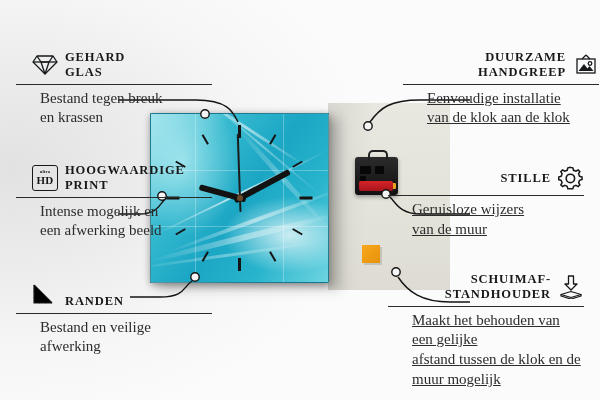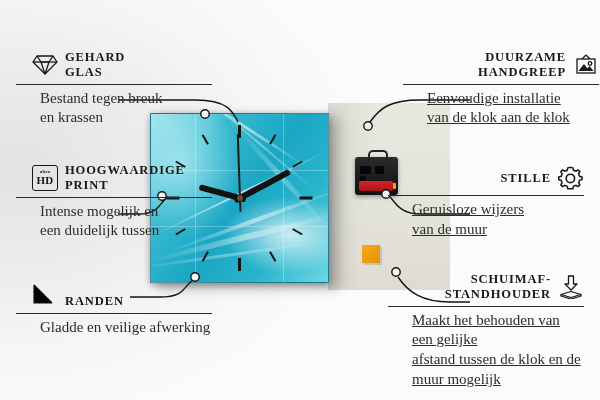--- a/index.html
+++ b/index.html
@@ -196,39 +196,39 @@
     <div class="head">
       <span class="ico">
         <span class="hdbadge">
           <span class="u">ultra</span>
           <span class="h">HD</span>
         </span>
       </span>
       <span class="title"><span>HOOGWAARDIGE</span><br><span>PRINT</span></span>
     </div>
     <div class="rule"></div>
-    <div class="desc"><span>Intense mogelijk en</span><br><span>een duidelijk tussen</span></div>
+    <div class="desc"><span>Intense mogelijk en</span><br><span>een afwerking beeld</span></div>
   </div>
 
   <div class="callout left" id="c-randen">
     <div class="head">
       <span class="ico">
         <svg width="26" height="22" viewBox="0 0 26 22">
             <g stroke="#16181a" stroke-width="1.5">
               <path d="M2 2 L20 20"></path>
               <path d="M2 8 L14 20"></path>
               <path d="M2 14 L8 20"></path>
               <path d="M2 2 L2 20 L20 20" stroke-width="1.2"></path>
             </g>
           </svg>
       </span>
       <span class="title"><br><span>RANDEN</span></span>
     </div>
     <div class="rule"></div>
-    <div class="desc"><span>Gladde en veilige afwerking</span></div>
+    <div class="desc"><span>Bestand en veilige afwerking</span></div>
   </div>
 
   <div class="callout right" id="c-handgreep">
     <div class="head">
       <span class="title"><span>DUURZAME</span><br><span>HANDGREEP</span></span>
       <span class="ico">
         <svg width="26" height="22" viewBox="0 0 26 22">
             <g fill="none" stroke="#16181a" stroke-width="1.3">
               <path d="M13 1 L9 5 M13 1 L17 5"></path>
               <rect x="4" y="5" width="18" height="14"></rect>

